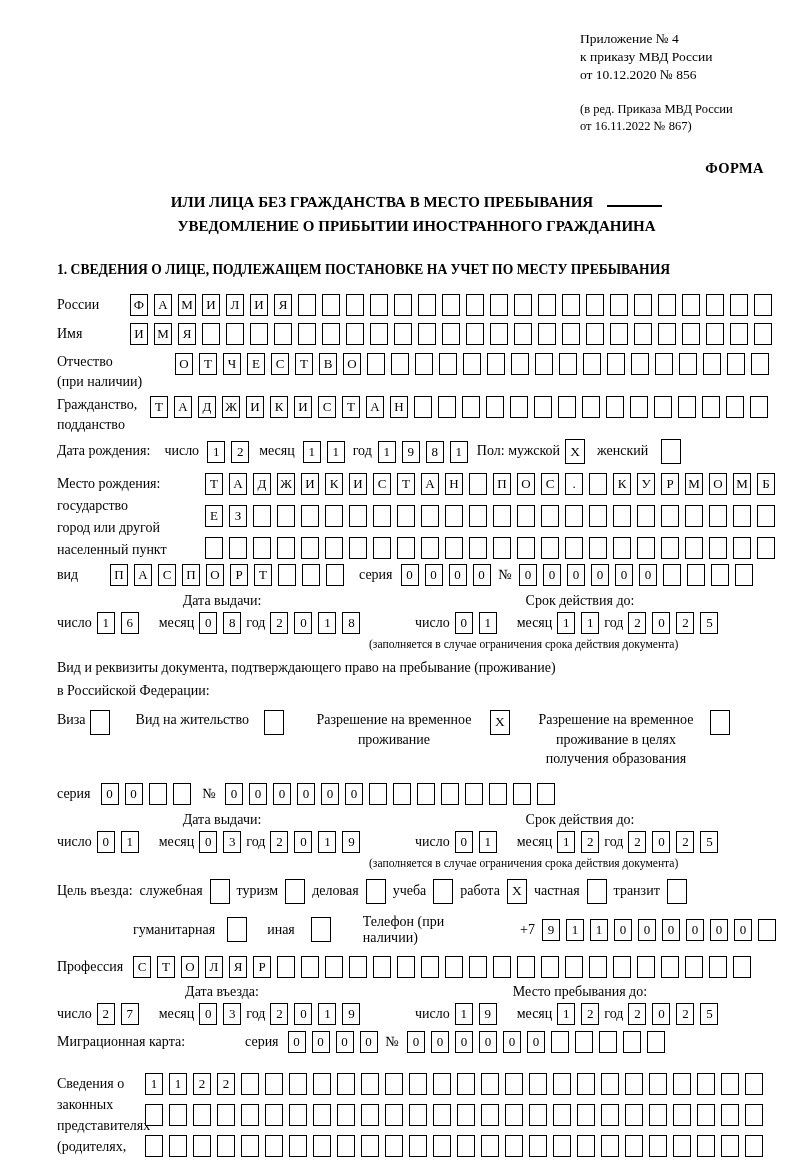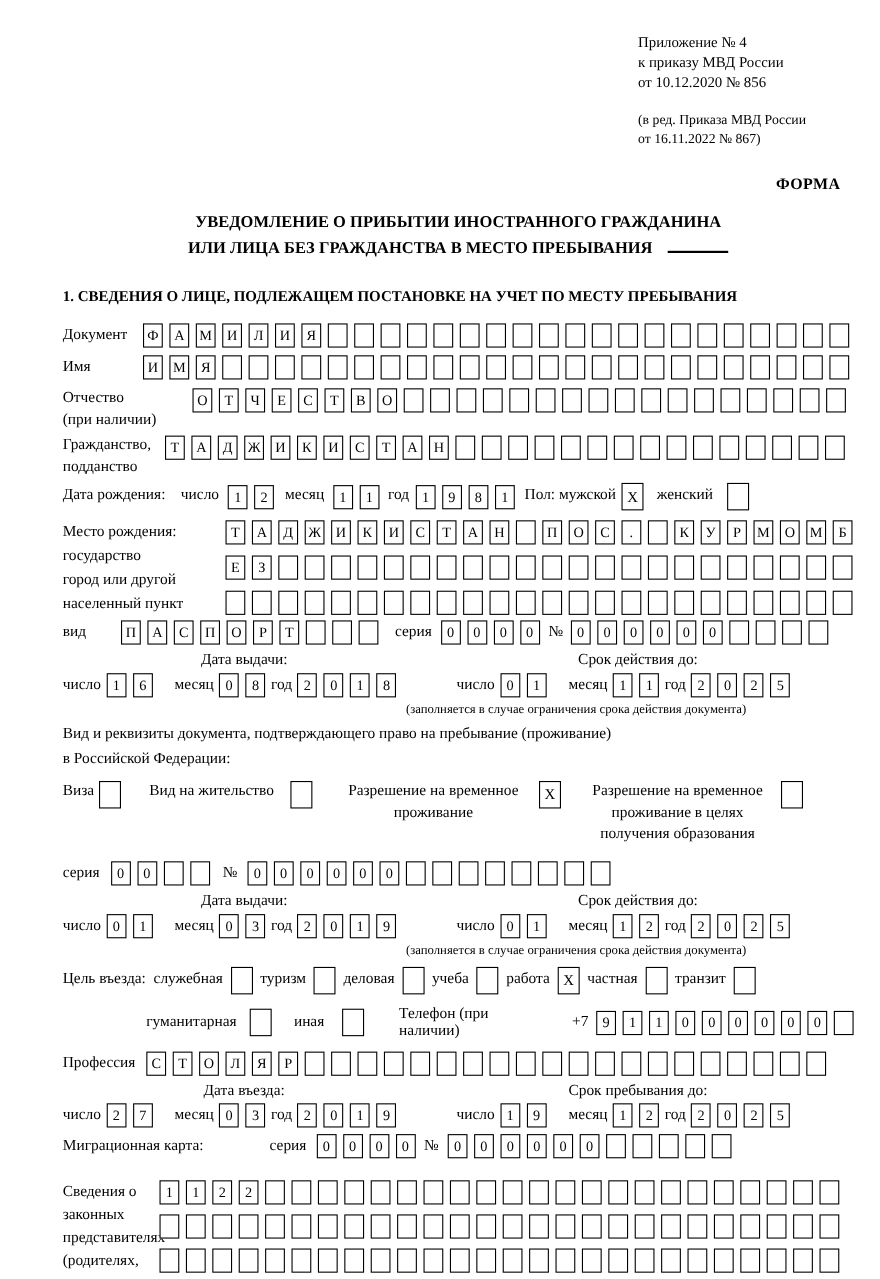--- a/index.html
+++ b/index.html
@@ -55,28 +55,28 @@
     <div>от 10.12.2020 № 856</div>
     <div class="sub">
       <div>(в ред. Приказа МВД России</div>
       <div>от 16.11.2022 № 867)</div>
     </div>
   </div>
 
   <div class="forma">ФОРМА</div>
 
   <div class="title">
+    <div><span>ИЛИ ЛИЦА БЕЗ ГРАЖДАНСТВА В МЕСТО ПРЕБЫВАНИЯ</span><span class="blank-line"></span></div>
     <div>УВЕДОМЛЕНИЕ О ПРИБЫТИИ ИНОСТРАННОГО ГРАЖДАНИНА</div>
-    <div><span>ИЛИ ЛИЦА БЕЗ ГРАЖДАНСТВА В МЕСТО ПРЕБЫВАНИЯ</span><span class="blank-line"></span></div>
   </div>
 
   <div class="sec-heading">1. СВЕДЕНИЯ О ЛИЦЕ, ПОДЛЕЖАЩЕМ ПОСТАНОВКЕ НА УЧЕТ ПО МЕСТУ ПРЕБЫВАНИЯ</div>
 
   <div class="row">
-    <span class="lbl" style="width:73px;">Документ</span>
+    <span class="lbl" style="width:73px;">России</span>
     <div class="cells">
         <span class="cell">Ф</span>
         <span class="cell">А</span>
         <span class="cell">М</span>
         <span class="cell">И</span>
         <span class="cell">Л</span>
         <span class="cell">И</span>
         <span class="cell">Я</span>
         <span class="cell"></span>
         <span class="cell"></span>
@@ -586,21 +586,21 @@
         <span>год</span>
         <div class="cells">
             <span class="cell">2</span>
             <span class="cell">0</span>
             <span class="cell">1</span>
             <span class="cell">9</span>
           </div>
       </div>
     </div>
     <div>
-      <div class="dp-head">Срок пребывания до:</div>
+      <div class="dp-head">Место пребывания до:</div>
       <div class="dp-row">
         <span>число</span>
         <div class="cells">
             <span class="cell">1</span>
             <span class="cell">9</span>
           </div>
         <span class="gap10"></span>
         <span>месяц</span>
         <div class="cells">
             <span class="cell">1</span>

